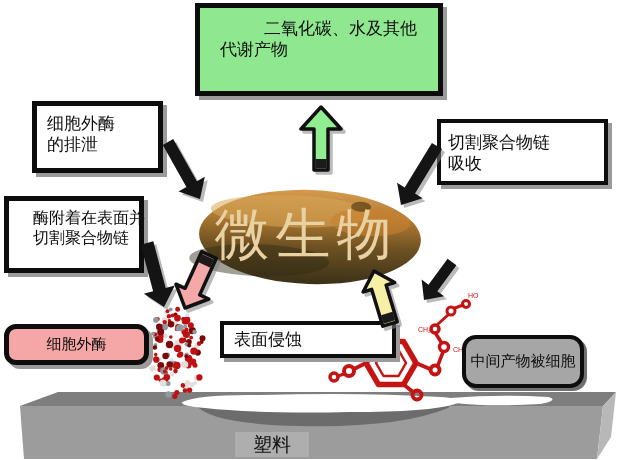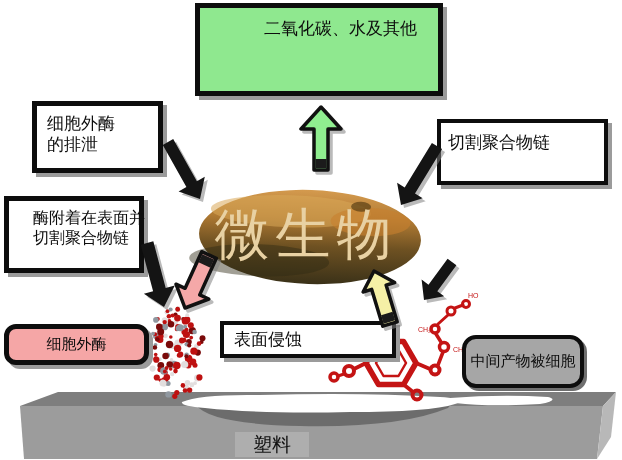--- a/index.html
+++ b/index.html
@@ -198,34 +198,36 @@
       <ellipse cx="370" cy="220" rx="40" ry="14" fill="#C8802E" opacity="0.6"></ellipse>
       <ellipse cx="260" cy="262" rx="70" ry="16" fill="#2E2A14" opacity="0.45"></ellipse>
       <ellipse cx="360" cy="205" rx="10" ry="5" fill="#5A3E14" opacity="0.7"></ellipse>
     </g>
     <text x="306" y="253" font-size="55" letter-spacing="6" fill="#E8D1A3" text-anchor="middle">微生物</text>
   </svg>
 
   <div class="layer boxes">
     <div class="box green" style="left:195px;top:3px;width:248px;height:93px;font-size:17px;padding-top:10px;">
       <div class="ln" style="margin-left:64px;">二氧化碳、水及其他</div>
+      <div class="ln" style="margin-left:20px;">代谢产物</div>
     </div>
 
     <div class="box" style="left:32px;top:101px;width:131px;height:72px;border-width:5px;font-size:17px;padding:7px 0 0 10px;">
       <div class="ln">细胞外酶</div>
       <div class="ln">的排泄</div>
     </div>
 
     <div class="box" style="left:4px;top:196px;width:140px;height:77px;border-width:5px;font-size:16px;padding:7px 0 0 24px;">
       <div class="ln">酶附着在表面并</div>
       <div class="ln">切割聚合物链</div>
     </div>
 
     <div class="box" style="left:437px;top:119px;width:171px;height:66px;font-size:17px;padding:9px 0 0 7px;">
       <div class="ln">切割聚合物链</div>
+      <div class="ln">吸收</div>
     </div>
 
 
     <div class="box pinkbox" style="left:4px;top:324px;width:145px;height:41px;font-size:15px;">
       <span class="ln">细胞外酶</span>
     </div>
 
     <div class="box erosion" style="left:220px;top:321px;width:176px;height:37px;font-size:17px;padding-left:10px;">
       <span class="ln">表面侵蚀</span>
     </div>

